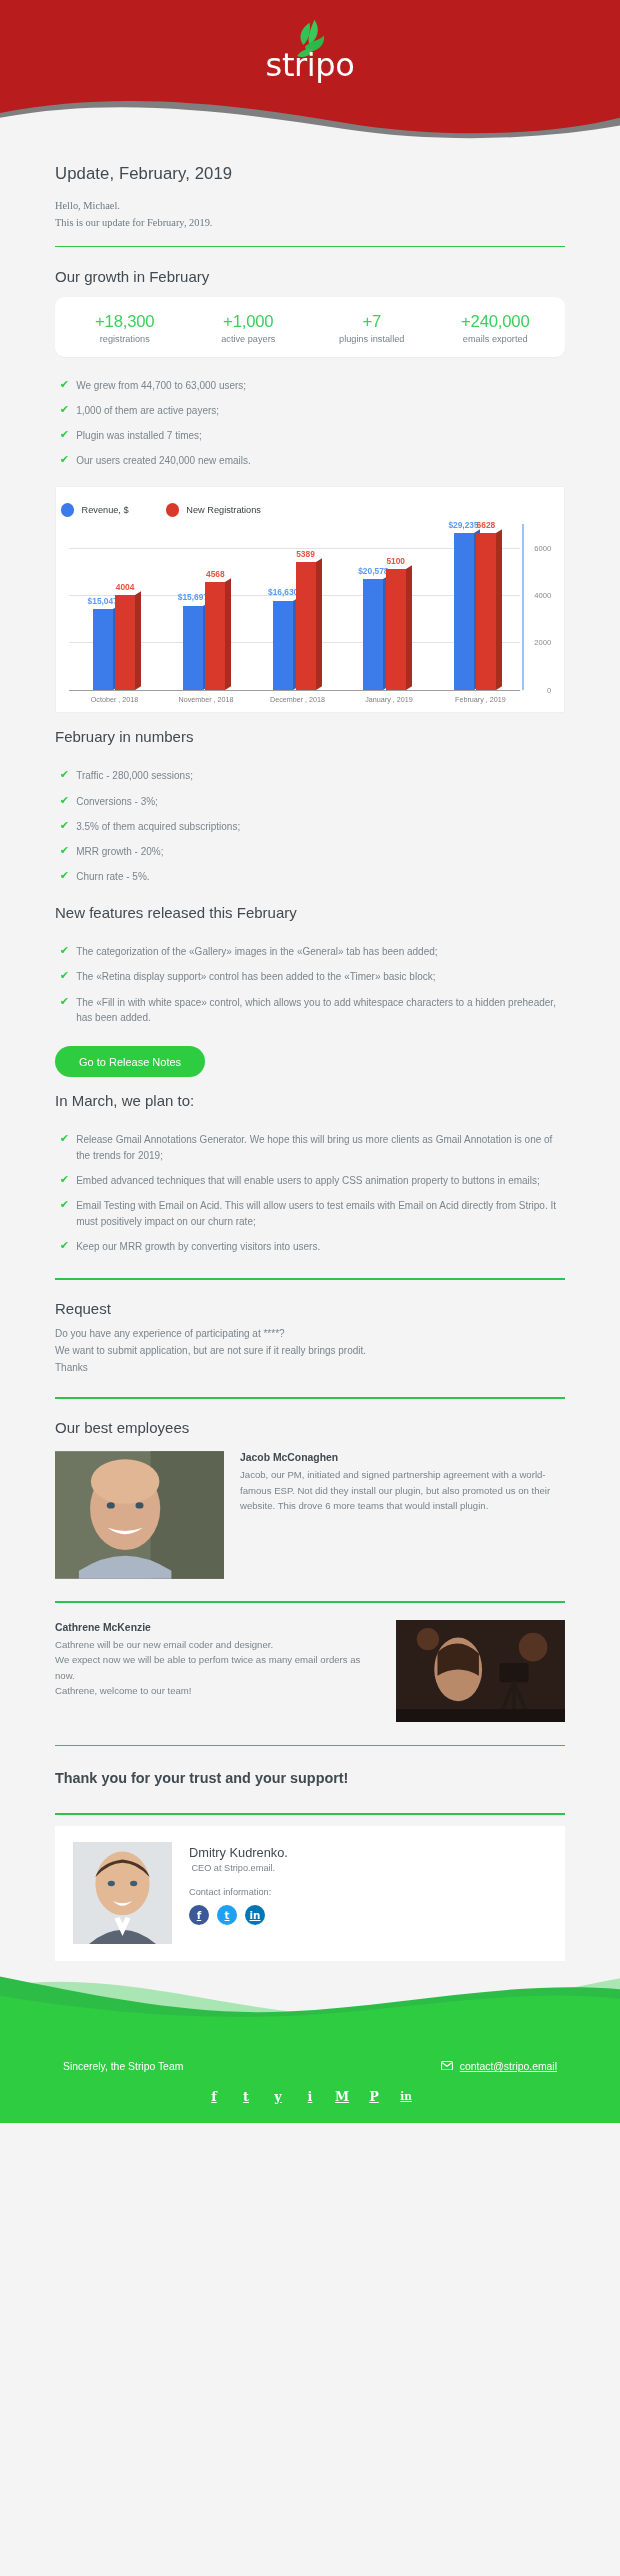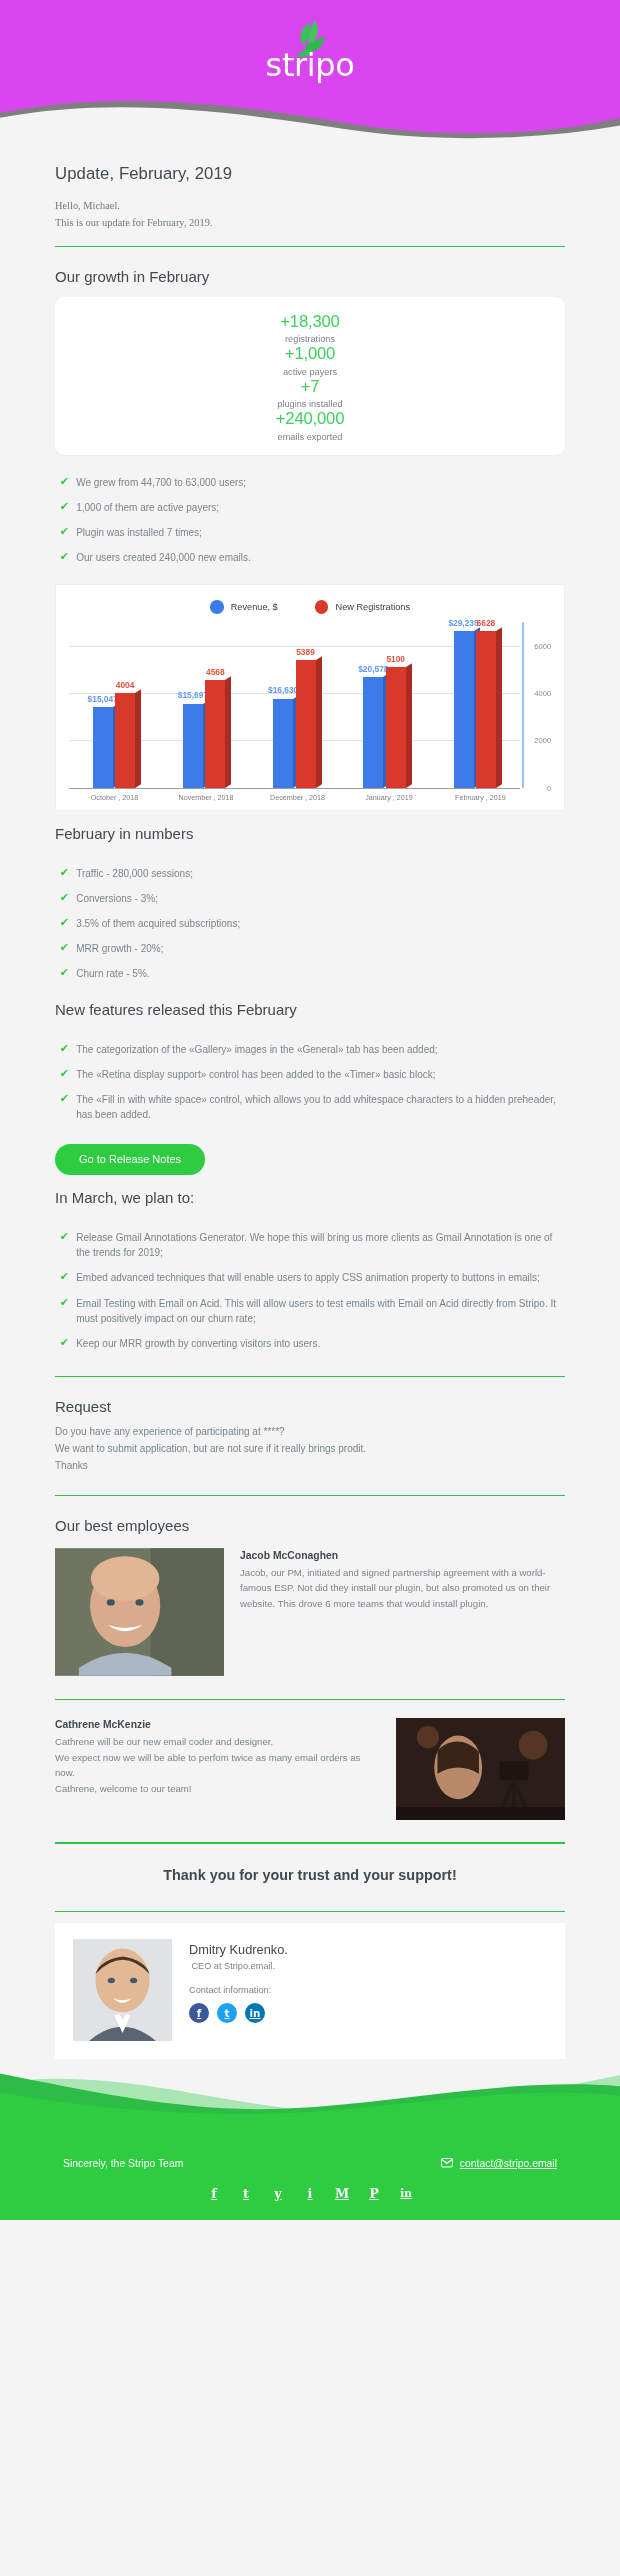--- a/index.html
+++ b/index.html
@@ -8,21 +8,21 @@
     background: #f4f4f4;
     font-family: "Liberation Sans", sans-serif;
     -webkit-font-smoothing: antialiased;
   }
   .email { width: 620px; background: #f4f4f4; position: relative; overflow: hidden; }
 
   
   .header {
     position: relative;
     height: 142px;
-    background: #d946ef;
+    background: #b91c1c;
     overflow: hidden;
   }
   .header .logo-wrap {
     position: absolute;
     left: 0; right: 0; top: 17.5px;
     display: flex; flex-direction: column; align-items: center;
   }
   .logo-mark { width: 49px; height: 46px; }
   .logo-word {
     color: #ffffff;
@@ -57,21 +57,20 @@
   }
 
   
   .stats-card {
     background: #ffffff;
     border-radius: 9.6px;
     display: flex;
     padding: 14.4px 8px 12.8px 8px;
     margin: 4.8px 0 4.8px 0;
     box-shadow: 0 0.8px 1.6px rgba(0,0,0,0.03);
-    flex-direction: column;
   }
   .stat { flex: 1; text-align: center; }
   .stat .num {
     color: #3ecf5b;
     font-size: 16.7px;
     letter-spacing: -0.2px;
     line-height: 1.25;
   }
   .stat .lbl { color: #78848c; font-size: 9.2px; margin-top: 1.6px; }
 
@@ -94,21 +93,21 @@
   }
   .check-item .txt { flex: 1; padding-right: 8px; }
 
   
   .chart-card {
     background: #ffffff;
     margin: 8px 0 4.8px 0;
     padding: 11px 4.8px 6.4px 4.8px;
     border: 0.8px solid #efefef;
   }
-  .legend { display: flex; justify-content: center; gap: 37px; padding: 4.8px 0 3.2px 0; }
+  .legend { display: flex; justify-content: flex-start; gap: 37px; padding: 4.8px 0 3.2px 0; }
   .legend-entry { display: flex; align-items: center; gap: 7.2px; }
   .legend-dot { width: 13.6px; height: 13.6px; border-radius: 50%; }
   .legend-label { font-size: 9.2px; color: #3c4043; }
 
   .plot { position: relative; height: 166px; margin: 4.8px 6.4px 0 8px; }
   .grid-line {
     position: absolute; left: 0; right: 33px; height: 0.8px;
     background: #e2e2e2;
   }
   .grid-line.zero { background: #9e9e9e; }
@@ -166,21 +165,21 @@
   .person { display: flex; gap: 16px; padding: 6.4px 0 8px 0; align-items: flex-start; }
   .person.reverse { flex-direction: row-reverse; }
   .photo { flex: 0 0 auto; overflow: hidden; background:#cfcfcf; }
   .photo svg { display: block; }
   .person-body { flex: 1; padding-top: 1.6px; }
   .person-name { font-size: 10.4px; color: #404a51; font-weight: bold; padding-bottom: 4px; }
   .person-text { font-size: 9.6px; color: #79858d; line-height: 1.62; }
 
   
   .thanks {
-    font-size: 14.4px; color: #404a51; text-align: center;
+    font-size: 14.4px; color: #404a51; text-align: left;
     padding: 12.8px 0 12.8px 0; font-weight: bold;
   }
 
   
   .signature {
     background: #ffffff;
     display: flex;
     gap: 17.5px;
     padding: 16px 17.5px 17.5px 17.5px;
     margin: 8px 0 0 0;

